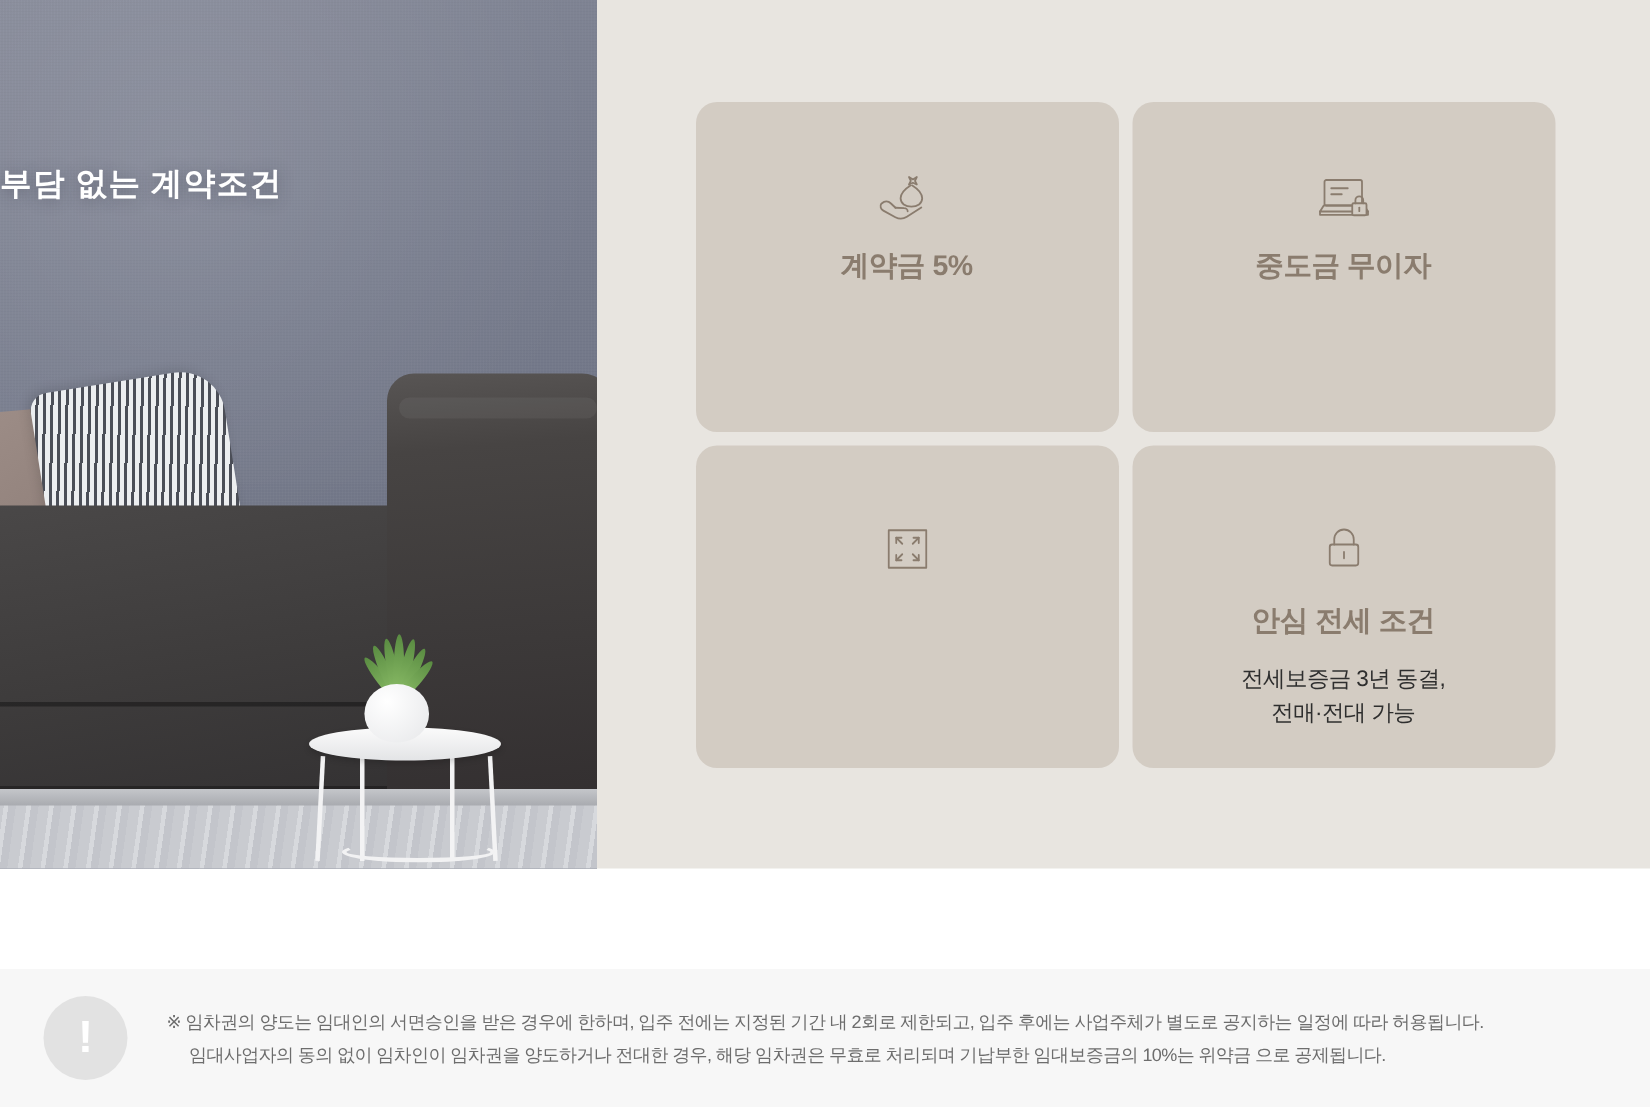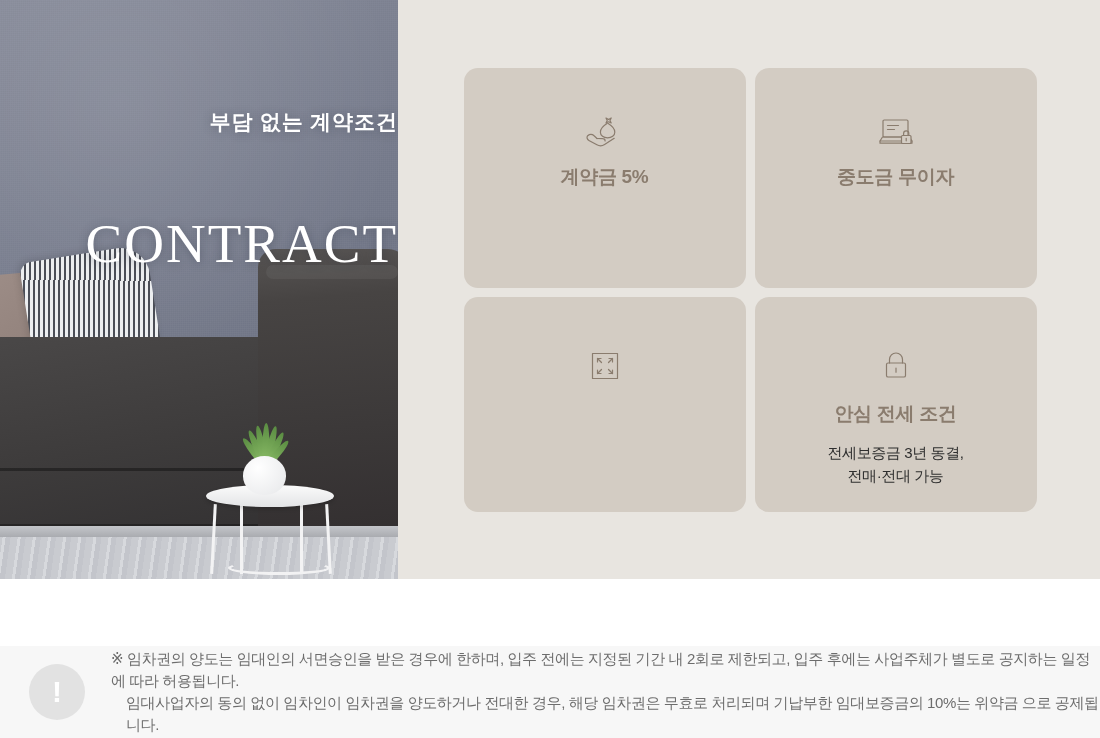--- a/index.html
+++ b/index.html
@@ -114,21 +114,21 @@
   .plant { position:absolute; left:236px; bottom:112px; width:58px; height:48px; }
   .leaf {
     position:absolute; bottom:0; left:26px; width:7px; height:42px;
     background:linear-gradient(#5a8c42,#8fc16a);
     border-radius:50% 50% 40% 40%; transform-origin:bottom center;
   }
 
   
   .hero-text {
     position:absolute; left:0; top:0; width:398px; height:579px;
-    display:flex; flex-direction:column; align-items:flex-end;
+    display:flex; flex-direction:column; align-items:flex-start;
     padding-top:108px; z-index:5;
     text-shadow:0 1px 10px rgba(40,45,60,.35);
   }
   .hero-kicker {
     font-family:"Liberation Serif","DejaVu Serif",serif;
     font-size:21px; font-weight:700; color:#ffffff;
     letter-spacing:1px;
   }
   .hero-title {
     font-family:"Liberation Serif","DejaVu Serif",serif;
@@ -178,21 +178,21 @@
     background:#f7f7f7;
     display:flex; align-items:center;
   }
   .notice-badge {
     width:56px; height:56px; border-radius:50%;
     background:#e2e2e2; margin-left:29px; flex:0 0 56px;
     display:flex; align-items:center; justify-content:center;
     color:#ffffff; font-size:30px; font-weight:700; line-height:1;
   }
   .notice-text {
-    margin-left:26px; font-size:15px; line-height:22px;
+    margin-left:26px; font-size:12px; line-height:22px;
     color:#6d6d6d; letter-spacing:-.4px;
   }
   .notice-line-2 { padding-left:15px; }
 </style>
 </head>
 <body>
 
 <div class="page">
 
   <section class="hero">
@@ -225,21 +225,20 @@
         <span class="leaf" style="transform:rotate(14deg)"></span>
         <span class="leaf" style="transform:rotate(27deg) scaleY(.92)"></span>
         <span class="leaf" style="transform:rotate(41deg) scaleY(.82)"></span>
       </div>
       <div class="pot"></div>
 
       <div class="hero-text">
         <div class="hero-kicker">부담 없는 계약조건</div>
         <div class="hero-title">
           <br>
-          <span>CONTRACT</span>
         </div>
       </div>
     </div>
 
     <div class="hero-cards">
       <div class="card-grid">
 
         <div class="card">
           <div class="card-icon">
             <svg width="42" height="38" viewBox="0 0 42 38" fill="none" stroke="#8a7c6e" stroke-width="1.2" stroke-linecap="round" stroke-linejoin="round">

